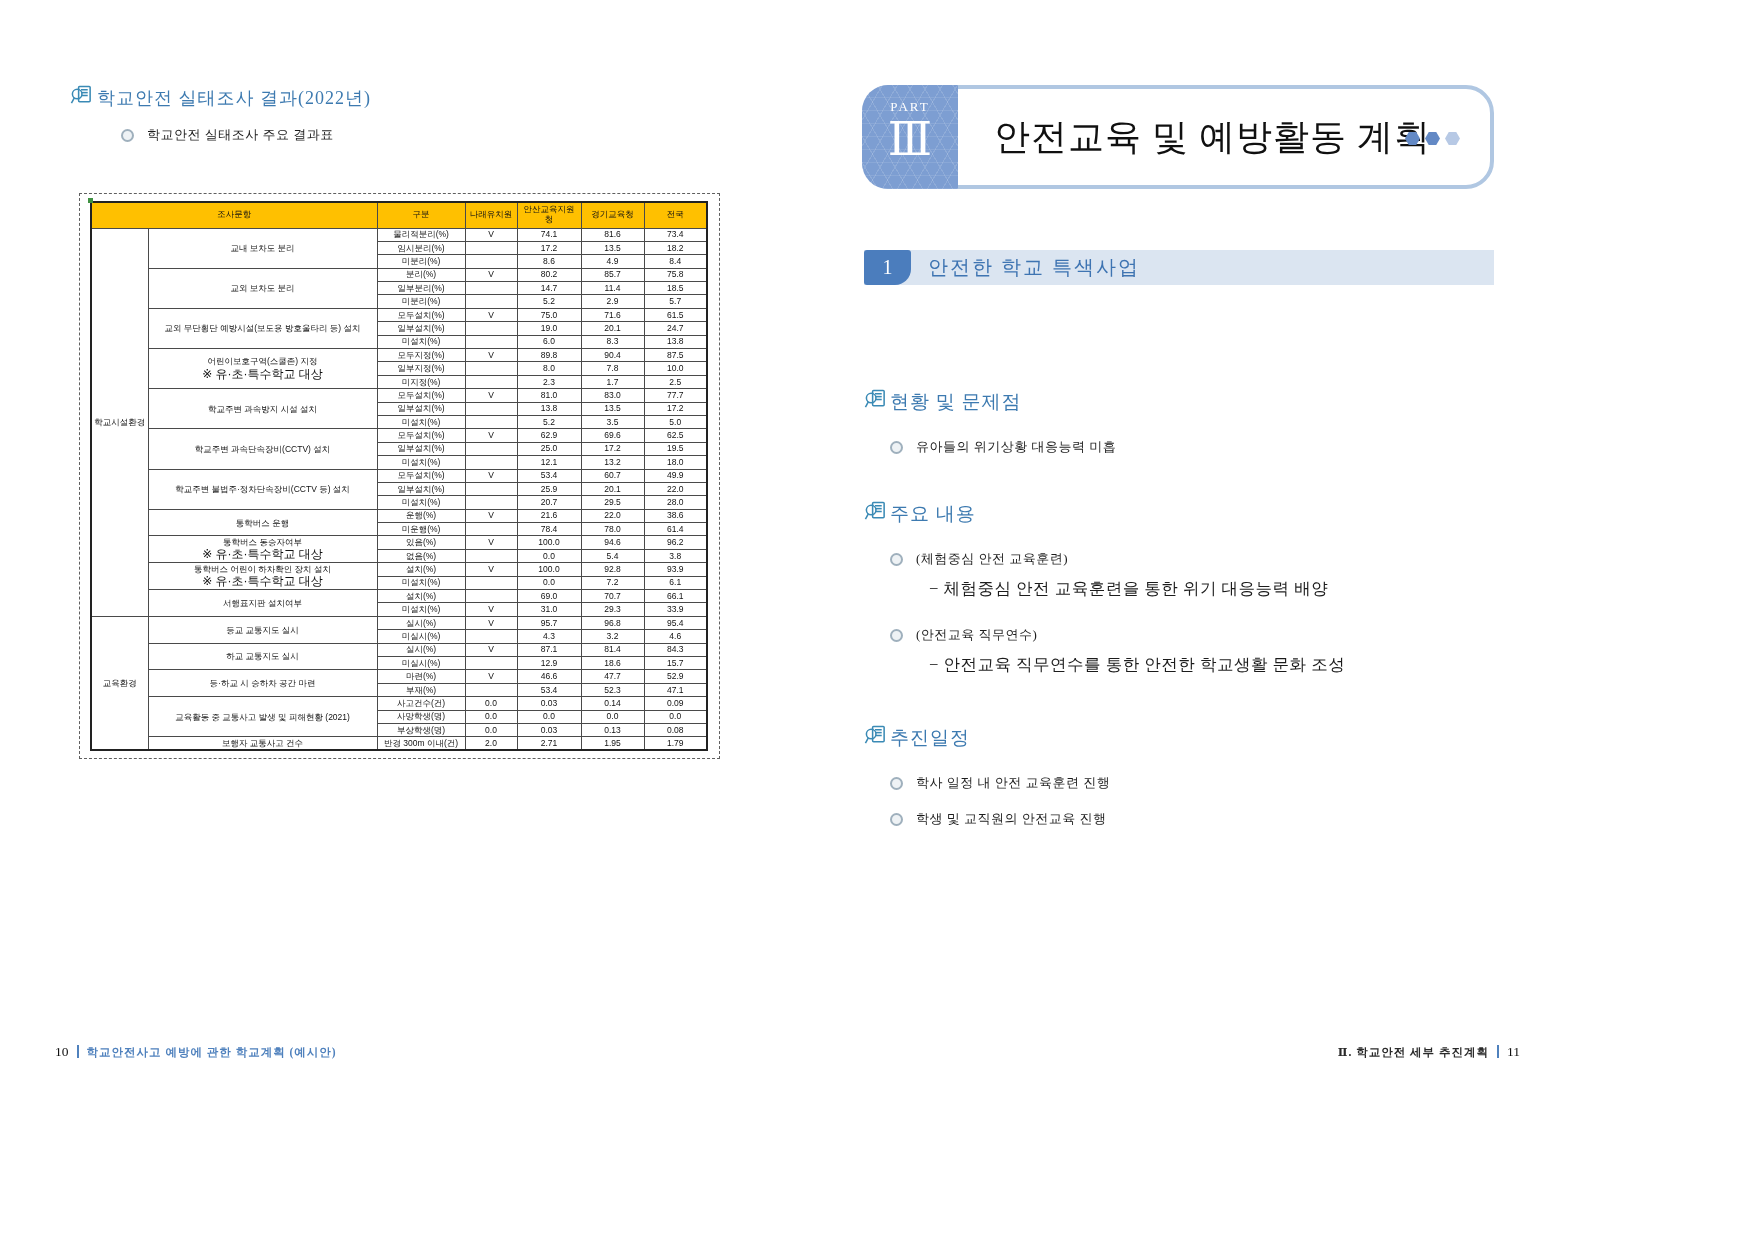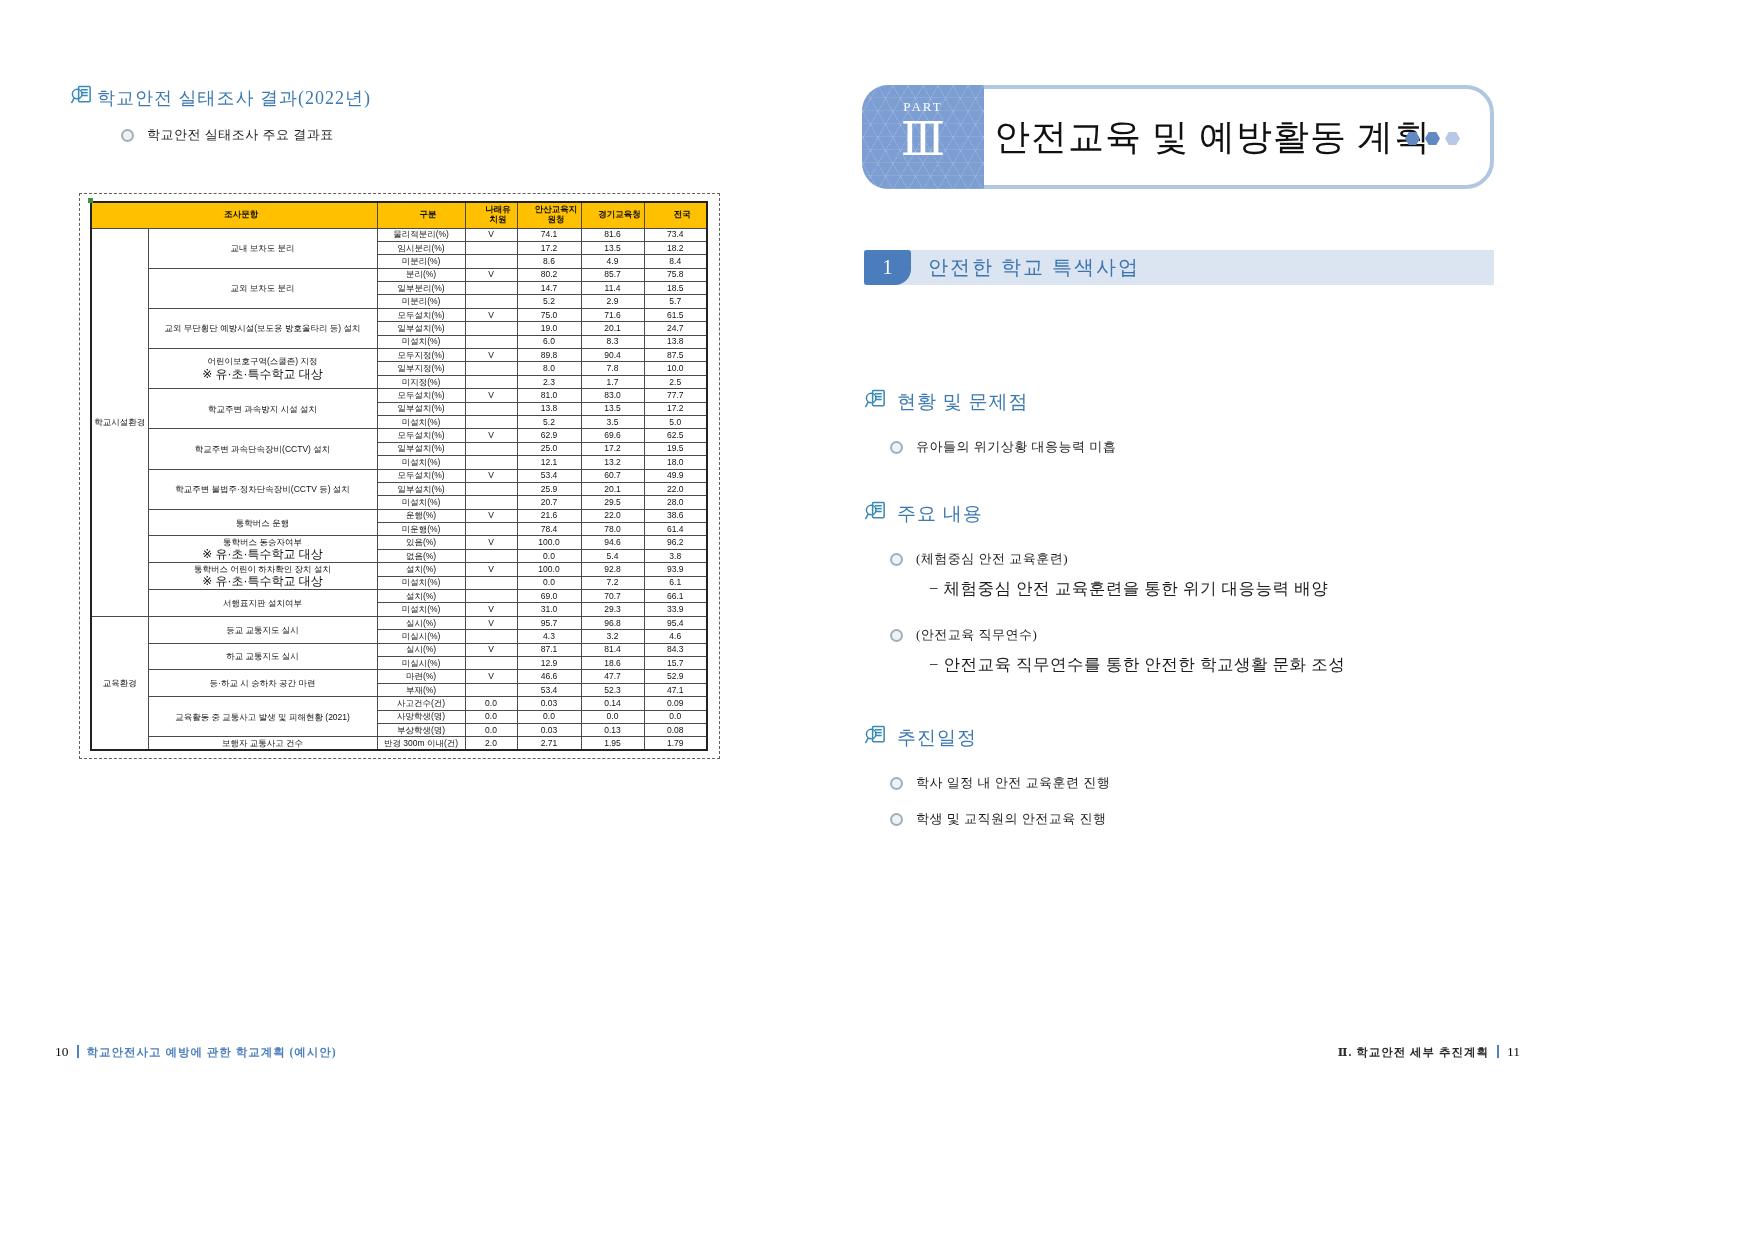--- a/index.html
+++ b/index.html
@@ -3,60 +3,60 @@
 <meta charset="utf-8">
 <style>
   html,body{margin:0;padding:0;background:#fff;}
   .canvas{position:relative;width:1753px;height:1240px;background:#fff;overflow:hidden;
           font-family:"Liberation Serif","DejaVu Serif",serif;color:#222;}
 
   
   .h1{position:absolute;display:flex;align-items:center;gap:4px;
       color:var(--accent,#3d7ab0);font-size:18px;letter-spacing:1px;}
   .h1 svg,.h2 svg{flex:0 0 auto;}
-  .h2{display:flex;align-items:center;gap:10px;color:var(--accent,#3d7ab0);
+  .h2{display:flex;align-items:center;gap:3px;color:var(--accent,#3d7ab0);
       font-size:19px;letter-spacing:1px;margin-bottom:22px;}
   .ring{display:inline-block;width:9px;height:9px;border:2px solid #9fb0bd;border-radius:50%;
         background:#eef2f5;flex:0 0 auto;}
   .bullet{display:flex;align-items:center;gap:13px;font-size:13px;color:#1c1c1c;
           letter-spacing:0.5px;margin:0 0 10px 26px;}
   .subline{margin:2px 0 26px 65px;font-size:16.5px;color:#1c1c1c;letter-spacing:0.5px;}
 
   
   .sub1{position:absolute;top:126px;left:95px;}
   .marquee{position:absolute;left:79px;top:193px;width:641px;height:566px;
            border:1.5px dashed #5f5f5f;box-sizing:border-box;}
   .paste-dot{position:absolute;left:88px;top:198px;width:5px;height:5px;background:#3f9142;z-index:3;}
   .survey{position:absolute;left:90px;top:201px;width:616px;border-collapse:collapse;
           table-layout:fixed;font-family:"Liberation Sans","DejaVu Sans",sans-serif;
           font-size:8.5px;color:#111;background:#fff;z-index:2;}
   .survey th,.survey td{border:1px solid #4a4a4a;padding:0 2px;text-align:center;
           vertical-align:middle;box-sizing:border-box;}
-  .survey th{background:var(--hdr,#ffc000);font-weight:bold;height:26px;line-height:1.15;
-          white-space:normal;padding-left:16px;}
+  .survey th{background:var(--hdr,#ffc000);font-weight:normal;height:26px;line-height:1.15;
+          white-space:normal;}
   .survey td{height:13.4px;line-height:1.05;white-space:nowrap;overflow:hidden;}
   .survey td.cat,.survey td.item{white-space:normal;line-height:1.2;}
   .survey td .inote{font-size:12px;}
   .survey{border:2px solid #222;}
   .survey tr.g2 td{border-top:1.6px solid #222;}
 
   .footer{position:absolute;top:1044px;font-size:12.5px;white-space:nowrap;}
   .footer .fpage{color:#111;font-size:13.5px;}
   .footer .fbar{display:inline-block;width:2px;height:13px;background:var(--fblue,#4f81bd);
                 margin:0 8px;vertical-align:-2px;}
   .fl{left:55px;}
   .fl .ftext{color:var(--fblue,#4f81bd);font-weight:bold;font-size:11.5px;letter-spacing:1px;}
   .fr{right:233px;}
   .fr .ftext{color:#2a2a2a;font-weight:bold;font-size:11.5px;letter-spacing:1px;}
 
   
   .right-page{position:absolute;left:858px;top:0;width:680px;height:1240px;}
   .part-banner{position:absolute;left:4px;top:85px;width:632px;height:104px;
                border:4px solid var(--pborder,#b0c7e2);border-radius:28px;box-sizing:border-box;}
-  .part-box{position:absolute;left:-4px;top:-4px;width:122px;height:104px;border-radius:26px 0 0 26px;
+  .part-box{position:absolute;left:-4px;top:-4px;width:96px;height:104px;border-radius:26px 0 0 26px;
             background:
               repeating-linear-gradient(60deg,rgba(255,255,255,.14) 0 1px,transparent 1px 13px),
               repeating-linear-gradient(-60deg,rgba(255,255,255,.14) 0 1px,transparent 1px 13px),
               repeating-linear-gradient(0deg,rgba(255,255,255,.10) 0 1px,transparent 1px 13px),
               var(--pblue,#7d9ed2);}
   .part-label{position:absolute;top:14px;width:100%;text-align:center;color:#fff;
               font-size:13px;letter-spacing:2px;}
   .part-number{position:absolute;top:30px;width:100%;text-align:center;color:#fff;
                font-size:46px;line-height:1.1;}
   .part-title{position:absolute;left:128px;top:0;height:96px;line-height:96px;

